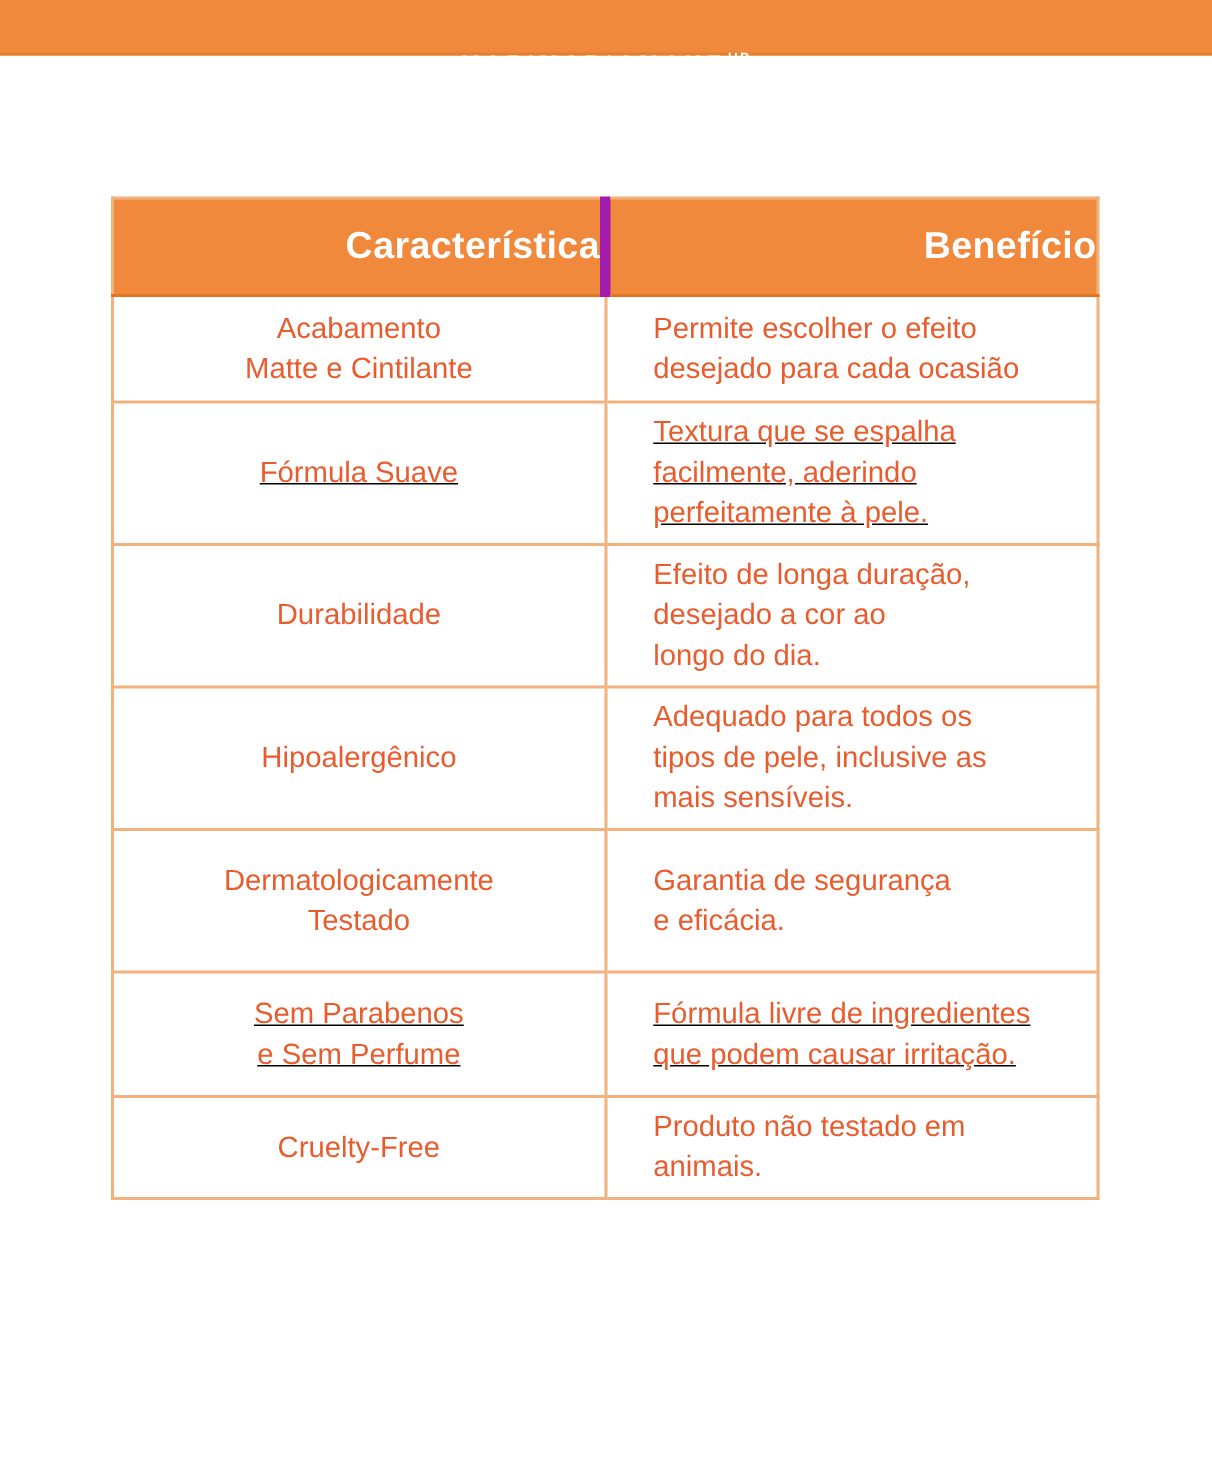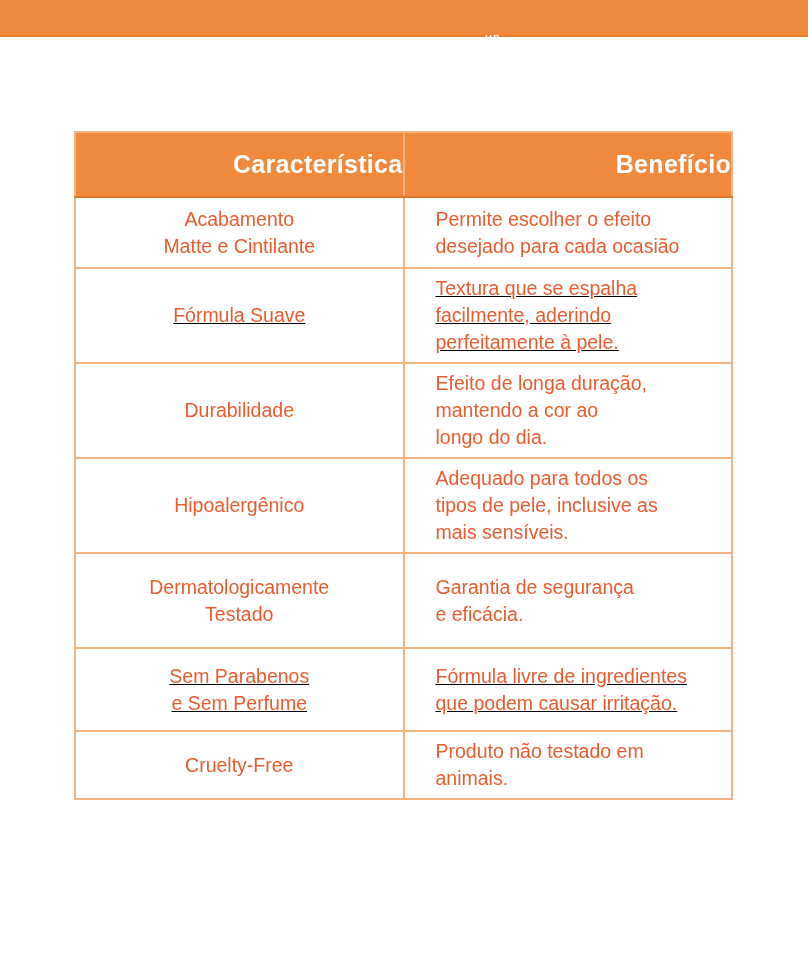--- a/index.html
+++ b/index.html
@@ -63,21 +63,21 @@
     height: 65px;
     text-align: right;
     vertical-align: middle;
     border-top: 2px solid #F2B27D;
     border-left: 2px solid #F2B27D;
     border-right: 2px solid #F2B27D;
     border-bottom: 2px solid #E2761F;
     letter-spacing: 0.3px;
   }
   thead th + th {
-    border-left: 2px solid #a21caf;
+    border-left: 7px solid #a21caf;
   }
 
   tbody td {
     border: 2px solid #F2B27D;
     color: #E95C2E;
     font-size: 19.5px;
     line-height: 27px;
     vertical-align: middle;
     white-space: pre-line;
     background: #ffffff;
@@ -124,21 +124,21 @@
       </tr>
       <tr>
         <td class="feat">Fórmula Suave</td>
         <td class="ben">Textura que se espalha
 facilmente, aderindo
 perfeitamente à pele.</td>
       </tr>
       <tr>
         <td class="feat">Durabilidade</td>
         <td class="ben">Efeito de longa duração,
-mantendo a cor ao
+desejado a cor ao
 longo do dia.</td>
       </tr>
       <tr>
         <td class="feat">Hipoalergênico</td>
         <td class="ben">Adequado para todos os
 tipos de pele, inclusive as
 mais sensíveis.</td>
       </tr>
       <tr>
         <td class="feat">Dermatologicamente

